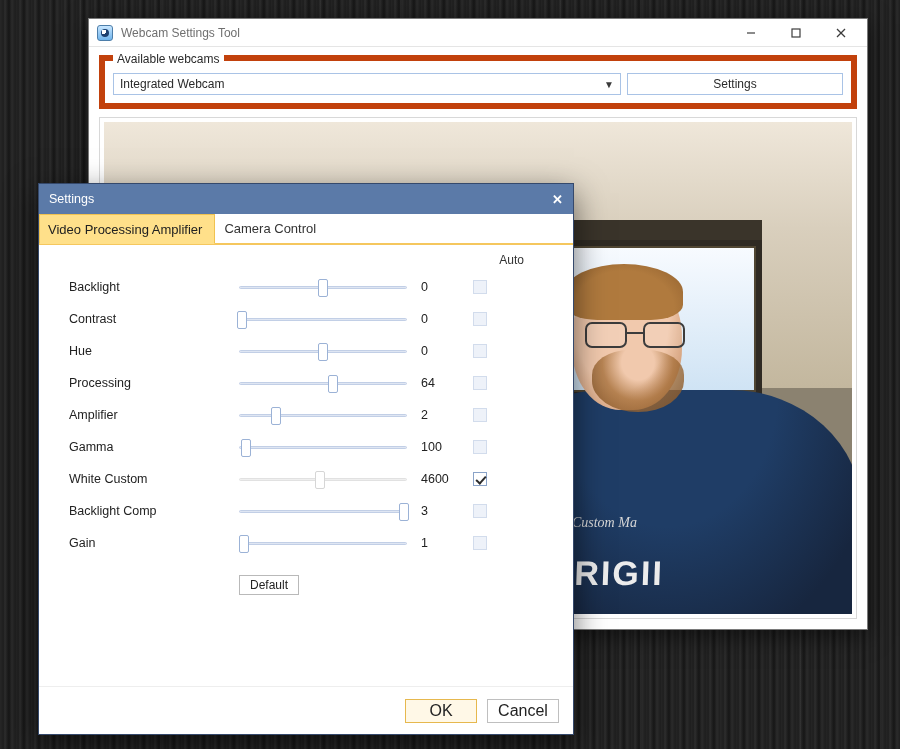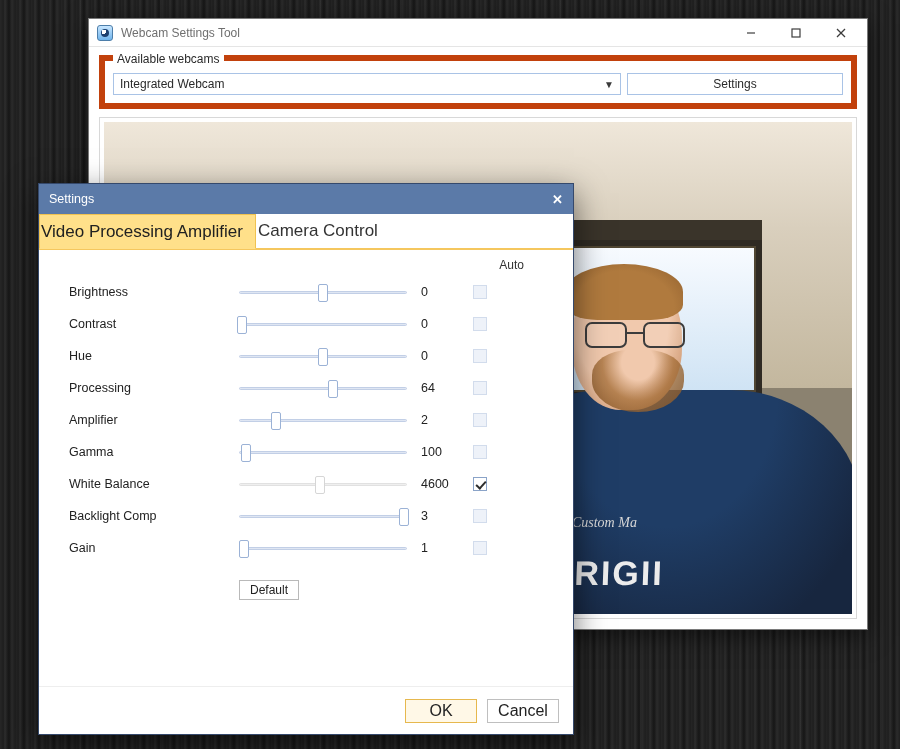--- a/index.html
+++ b/index.html
@@ -169,22 +169,22 @@
     display:flex; align-items:center; justify-content:space-between;
     padding: 0 10px;
   }
   .dlg-close { font-size:13px; font-weight:bold; cursor:default; }
   .tabs {
     border-bottom: 2px solid #f5c75e;
     display:flex;
     background:#fff;
   }
   .tab {
-    padding: 6px 12px 6px 1px;
-    font-size:17px; color:#333;
+    padding: 6px 12px 6px 8px;
+    font-size:13px; color:#333;
     border:1px solid transparent;
     display:flex; align-items:center;
   }
   .tab.active {
     background:#ffe08a;
     border:1px solid #f0c250;
     border-bottom:1px solid #ffe08a;
     color:#212121;
     margin-bottom:-1px;
   }
@@ -325,21 +325,21 @@
       <span>Video Processing Amplifier</span>
     </div>
     <div class="tab">
       <span>Camera Control</span>
     </div>
   </div>
   <div class="tab-body">
     <span class="auto-header">Auto</span>
     <div class="sliders" id="sliders">
         <div class="row">
-          <span class="lbl">Brightness</span>
+          <span class="lbl">Backlight</span>
           <div class="slider">
             <div class="track"></div>
             <div class="thumb" style="left:50%"></div>
           </div>
           <span class="val">0</span>
           <span class="chkwrap">
             <span class="chk"></span>
           </span>
         </div>
         <div class="row">
@@ -391,21 +391,21 @@
           <div class="slider">
             <div class="track"></div>
             <div class="thumb" style="left:4%"></div>
           </div>
           <span class="val">100</span>
           <span class="chkwrap">
             <span class="chk"></span>
           </span>
         </div>
         <div class="row">
-          <span class="lbl">White Balance</span>
+          <span class="lbl">White Custom</span>
           <div class="slider disabled">
             <div class="track"></div>
             <div class="thumb" style="left:48%"></div>
           </div>
           <span class="val">4600</span>
           <span class="chkwrap">
             <span class="chk checked"></span>
           </span>
         </div>
         <div class="row">

